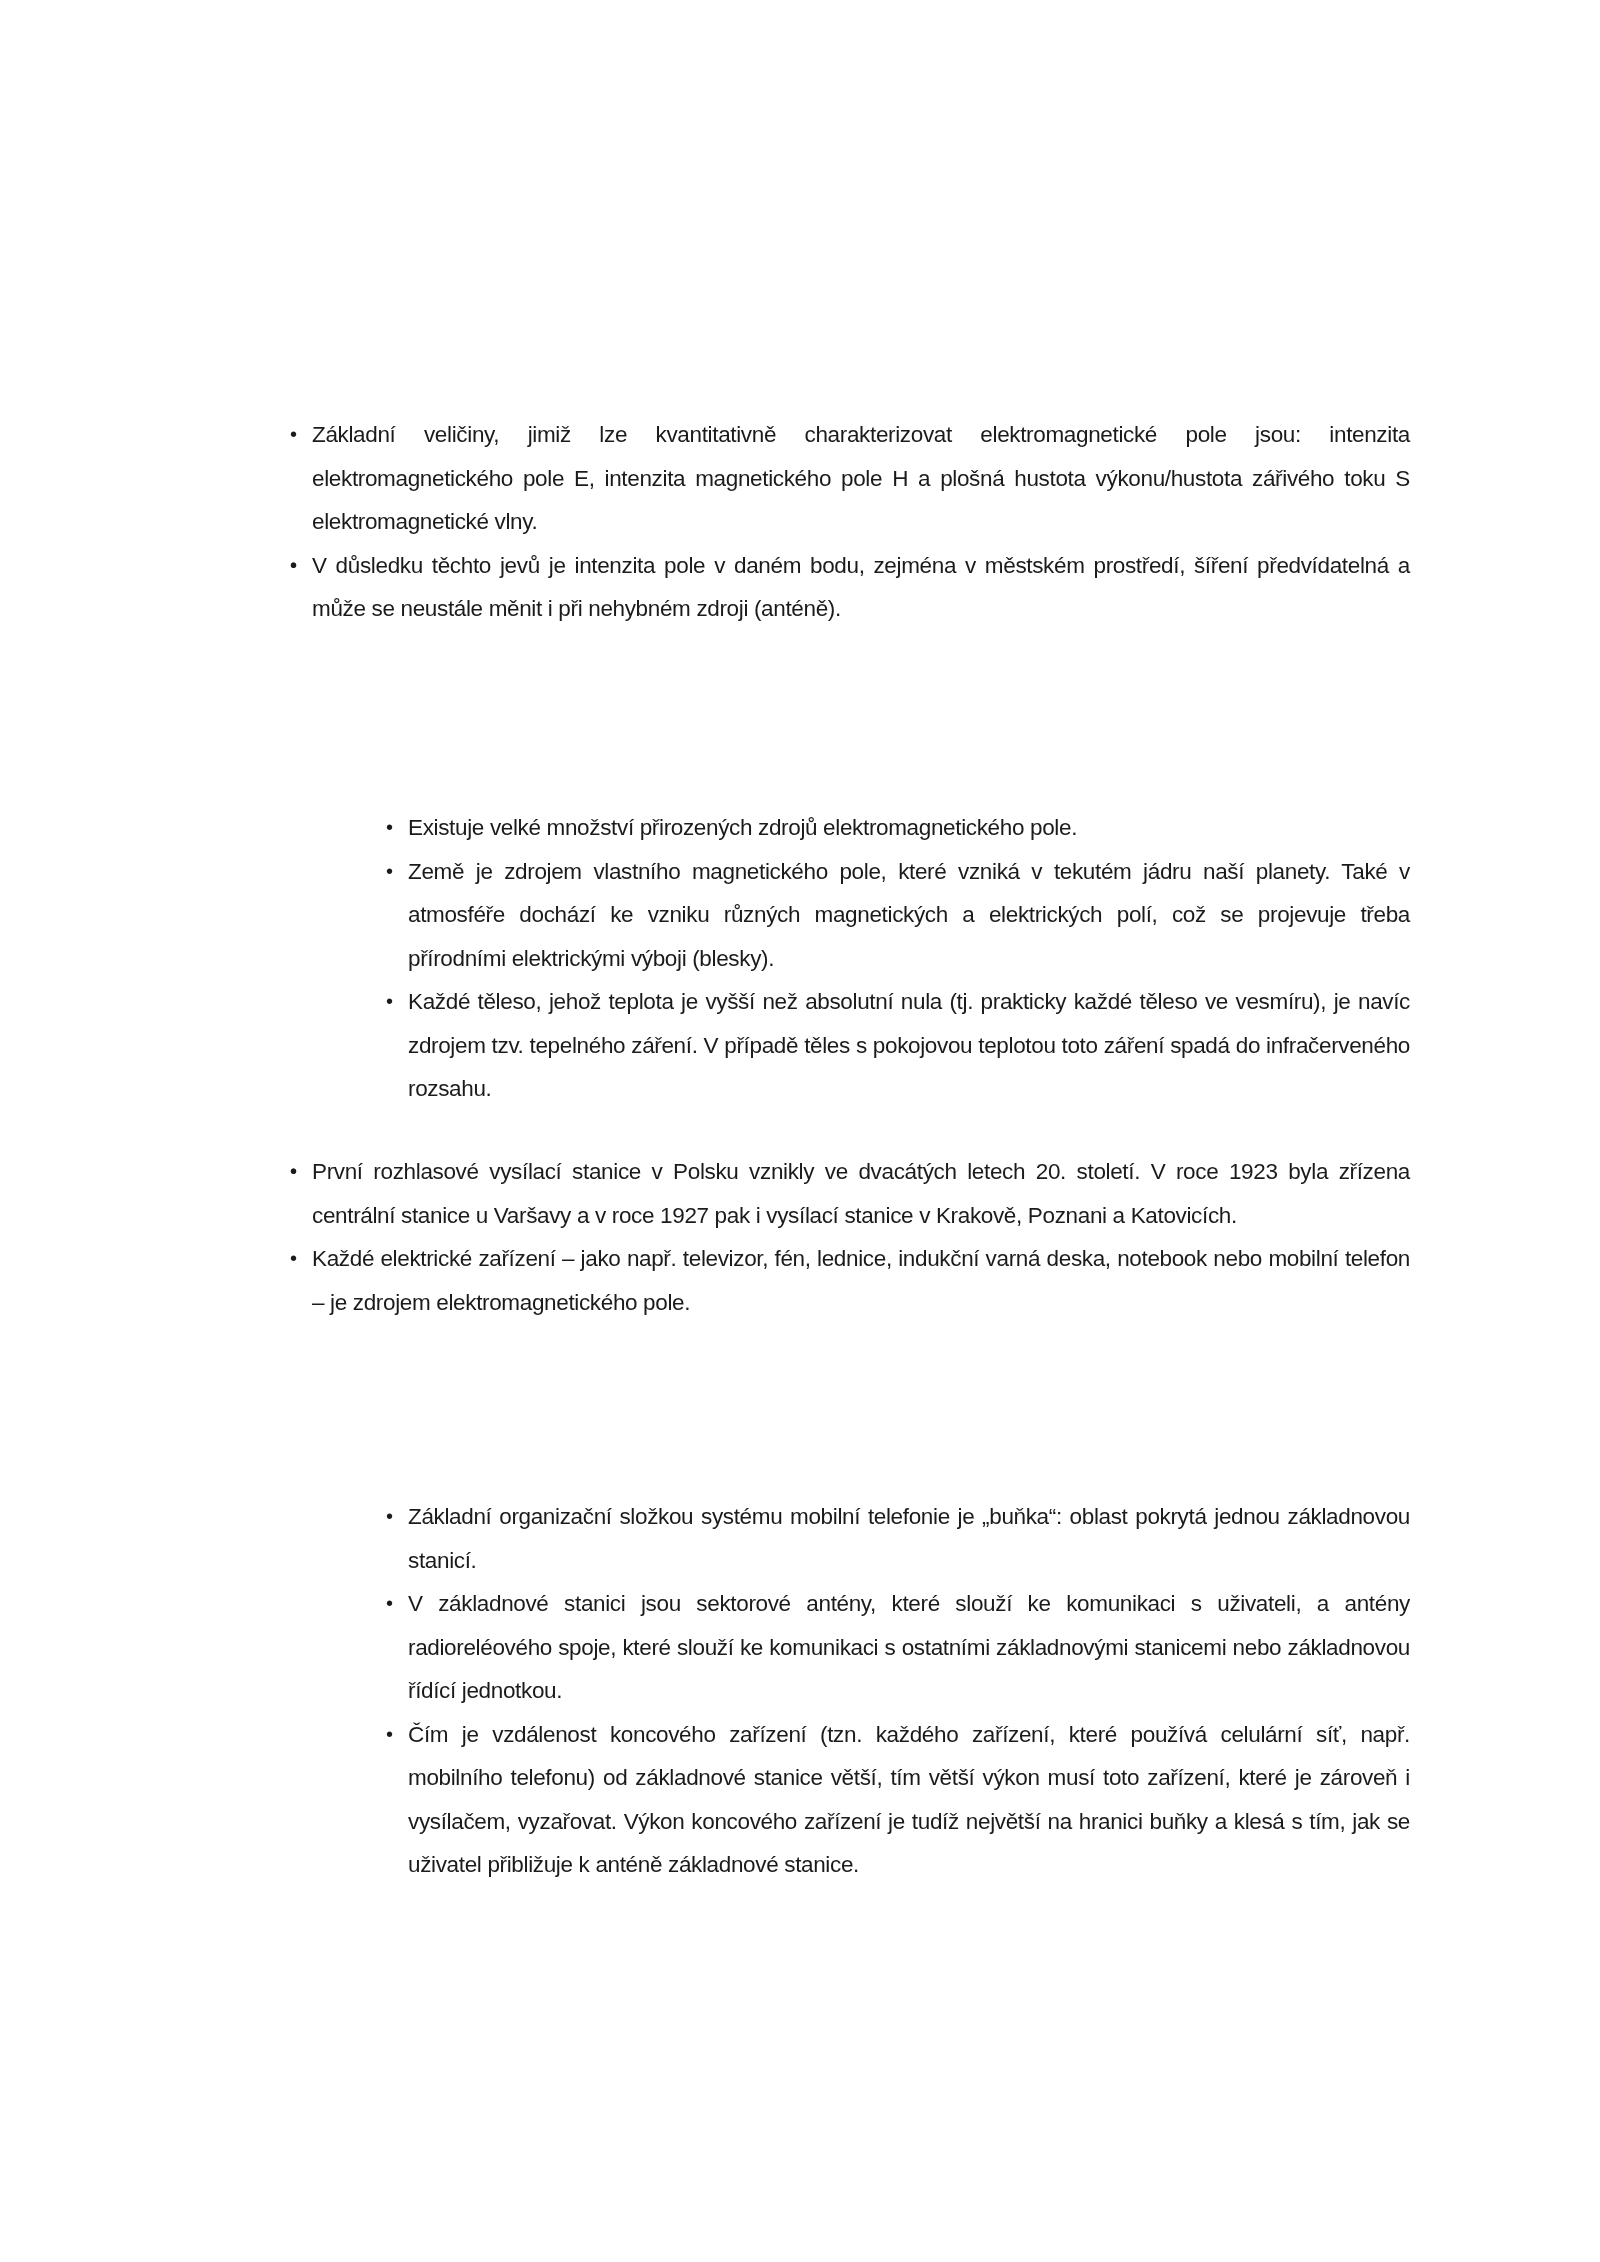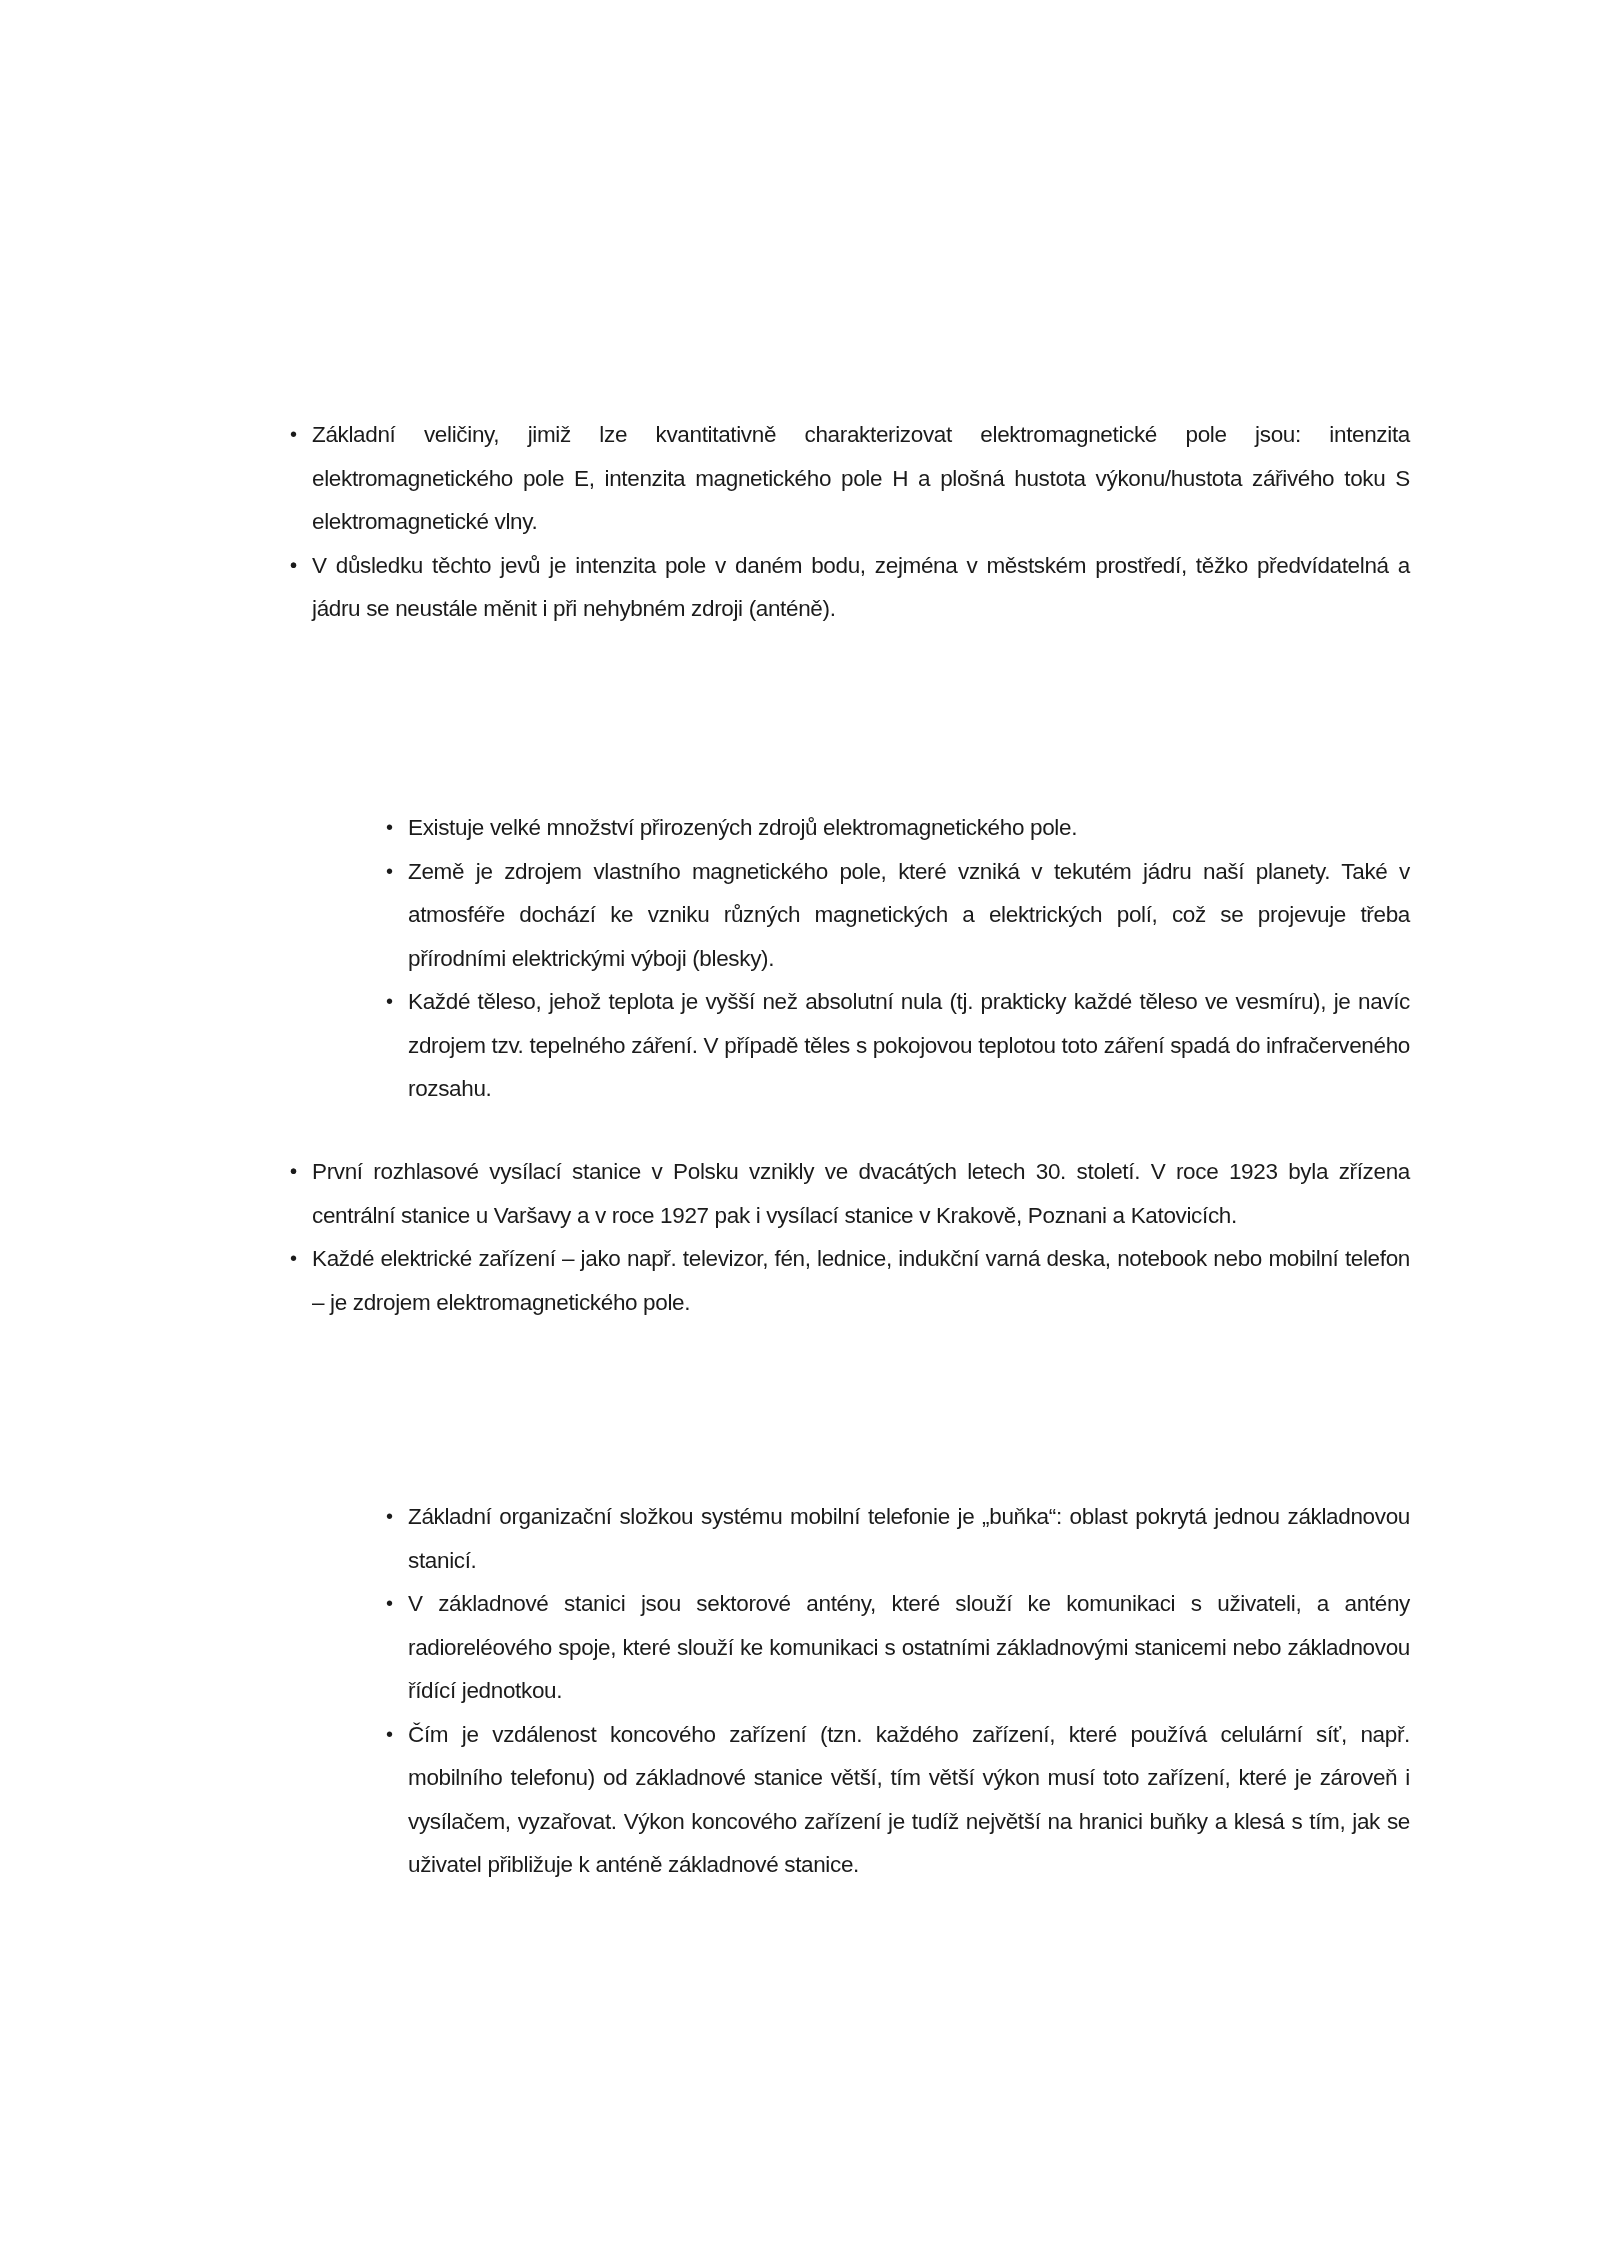--- a/index.html
+++ b/index.html
@@ -66,21 +66,21 @@
   <ul class="list level1" id="list-a">
     <li>
       <span class="bullet">•</span>
       <span>Základní veličiny, jimiž lze kvantitativně charakterizovat elektromagnetické pole jsou: intenzita elektromagnetického pole E, intenzita magnetického pole H a plošná hustota výkonu/hustota zářivého toku S elektromagnetické vlny.</span>
     </li>
     <li>
       <span class="bullet">•</span>
     </li>
     <li>
       <span class="bullet">•</span>
-      <span>V důsledku těchto jevů je intenzita pole v daném bodu, zejména v městském prostředí, těžko předvídatelná a jádru se neustále měnit i při nehybném zdroji (anténě).</span>
+      <span>V důsledku těchto jevů je intenzita pole v daném bodu, zejména v městském prostředí, šíření předvídatelná a může se neustále měnit i při nehybném zdroji (anténě).</span>
     </li>
   </ul>
 
   <ul class="list level2" id="list-b">
     <li>
       <span class="bullet">•</span>
       <span>Existuje velké množství přirozených zdrojů elektromagnetického pole.</span>
     </li>
     <li>
       <span class="bullet">•</span>
@@ -91,21 +91,21 @@
       <span>Každé těleso, jehož teplota je vyšší než absolutní nula (tj. prakticky každé těleso ve vesmíru), je navíc zdrojem tzv. tepelného záření. V případě těles s pokojovou teplotou toto záření spadá do infračerveného rozsahu.</span>
     </li>
   </ul>
 
   <ul class="list level1" id="list-c">
     <li>
       <span class="bullet">•</span>
     </li>
     <li>
       <span class="bullet">•</span>
-      <span>První rozhlasové vysílací stanice v Polsku vznikly ve dvacátých letech 30. století. V roce 1923 byla zřízena centrální stanice u Varšavy a v roce 1927 pak i vysílací stanice v Krakově, Poznani a Katovicích.</span>
+      <span>První rozhlasové vysílací stanice v Polsku vznikly ve dvacátých letech 20. století. V roce 1923 byla zřízena centrální stanice u Varšavy a v roce 1927 pak i vysílací stanice v Krakově, Poznani a Katovicích.</span>
     </li>
     <li>
       <span class="bullet">•</span>
       <span>Každé elektrické zařízení – jako např. televizor, fén, lednice, indukční varná deska, notebook nebo mobilní telefon – je zdrojem elektromagnetického pole.</span>
     </li>
   </ul>
 
   <ul class="list level2" id="list-d">
     <li>
       <span class="bullet">•</span>

